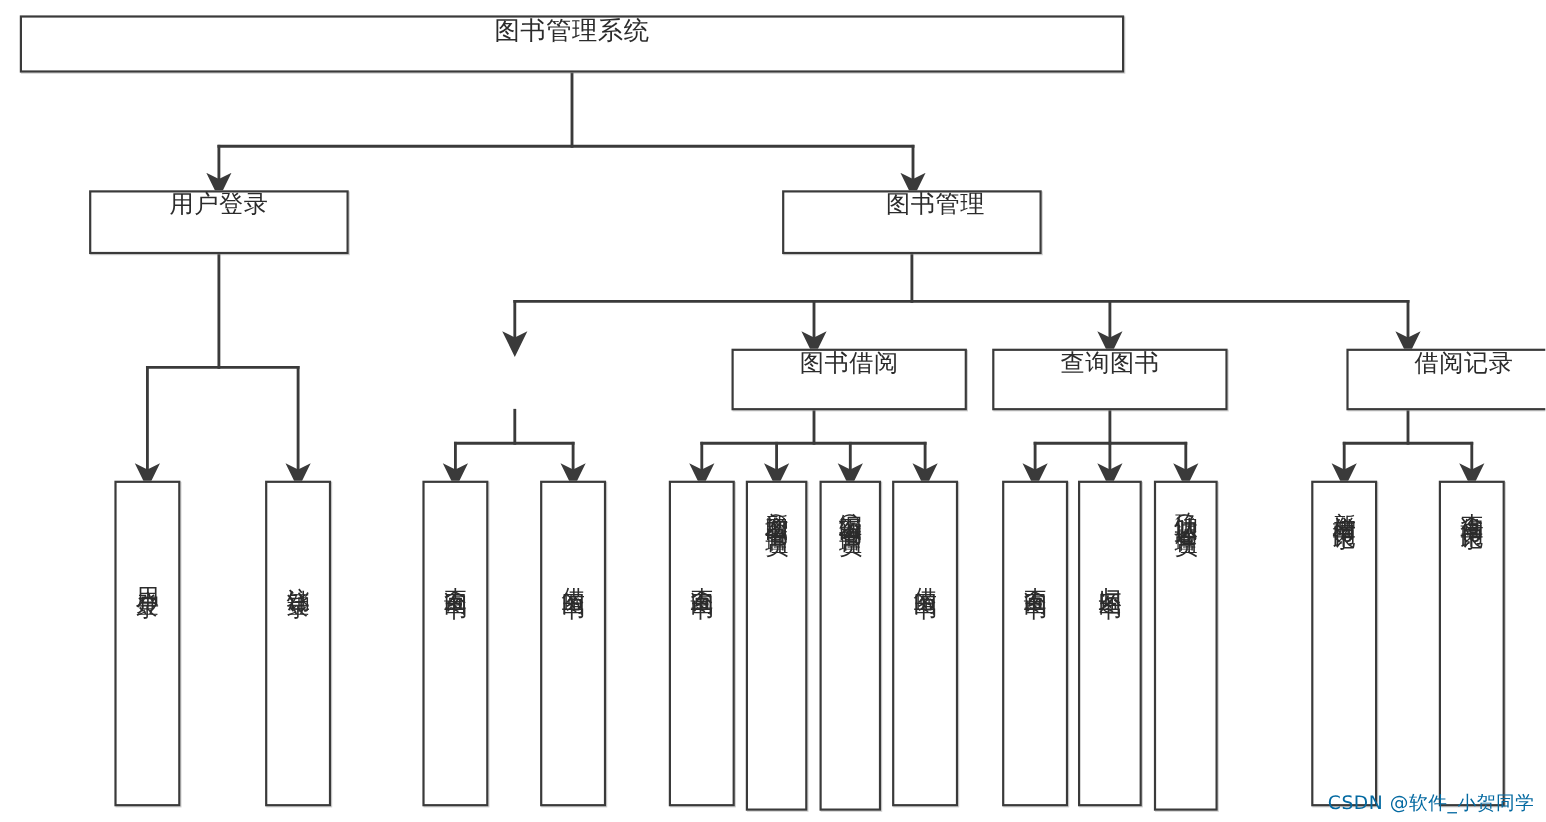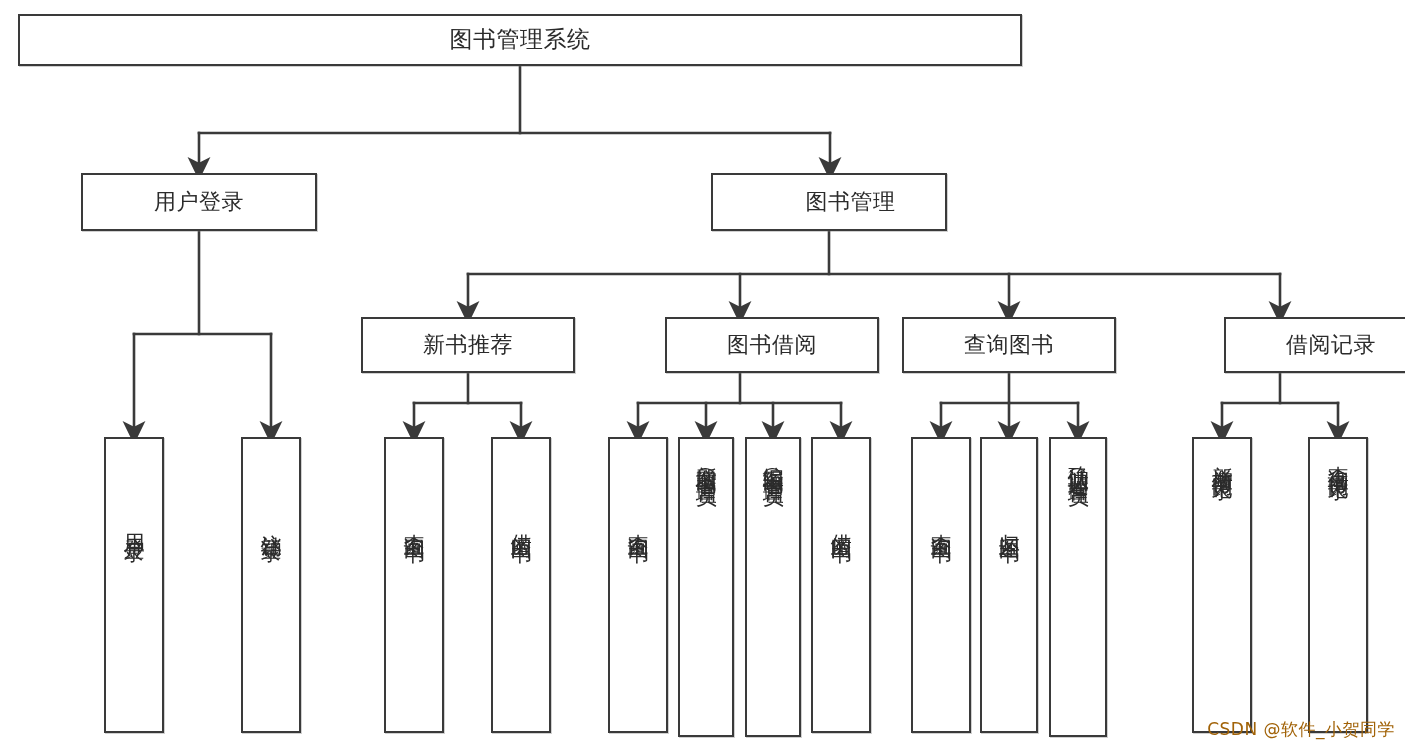--- a/index.html
+++ b/index.html
@@ -24,21 +24,21 @@
     width: 1405px;
     height: 747px;
     pointer-events: none;
   }
   .node {
     position: absolute;
     box-sizing: border-box;
     border: 2.2px solid #3a3a3a;
     background: #ffffff;
     display: flex;
-    align-items: center;
+    align-items: flex-start;
     justify-content: center;
     box-shadow: 1px 1px 0 rgba(120,120,120,0.35);
   }
   .node .lbl {
     color: #2b2b2b;
     white-space: nowrap;
   }
   .node.horiz .lbl {
     font-size: 22px;
     letter-spacing: 0.5px;
@@ -64,21 +64,21 @@
     margin-top: 10px;
   }
   .node.root .lbl {
     font-size: 23px;
   }
   #watermark {
     position: absolute;
     right: 10px;
     bottom: 6px;
     font-size: 17px;
-    color: #a16207;
+    color: #0369a1;
     letter-spacing: 0.5px;
     white-space: nowrap;
   }
 </style>
 </head>
 <body>
 
 <div id="canvas">
 
   <svg class="wires" viewBox="0 0 1405 747">
@@ -135,23 +135,20 @@
     <span class="lbl">图书管理系统</span>
   </div>
 
   <div class="node horiz" style="left:81px; top:173px; width:236px; height:58px;">
     <span class="lbl">用户登录</span>
   </div>
   <div class="node horiz" style="left:711px; top:173px; width:236px; height:58px;padding-left:43px;">
     <span class="lbl">图书管理</span>
   </div>
 
-  <div class="node horiz" style="left:361px; top:317px; width:214px; height:56px;">
-    <span class="lbl">新书推荐</span>
-  </div>
   <div class="node horiz" style="left:633px; top:317px; width:214px; height:56px;margin-left:32px;">
     <span class="lbl">图书借阅</span>
   </div>
   <div class="node horiz" style="left:902px; top:317px; width:214px; height:56px;">
     <span class="lbl">查询图书</span>
   </div>
   <div class="node horiz" style="left:1224px; top:317px; width:214px; height:56px;">
     <span class="lbl">借阅记录</span>
   </div>
 

